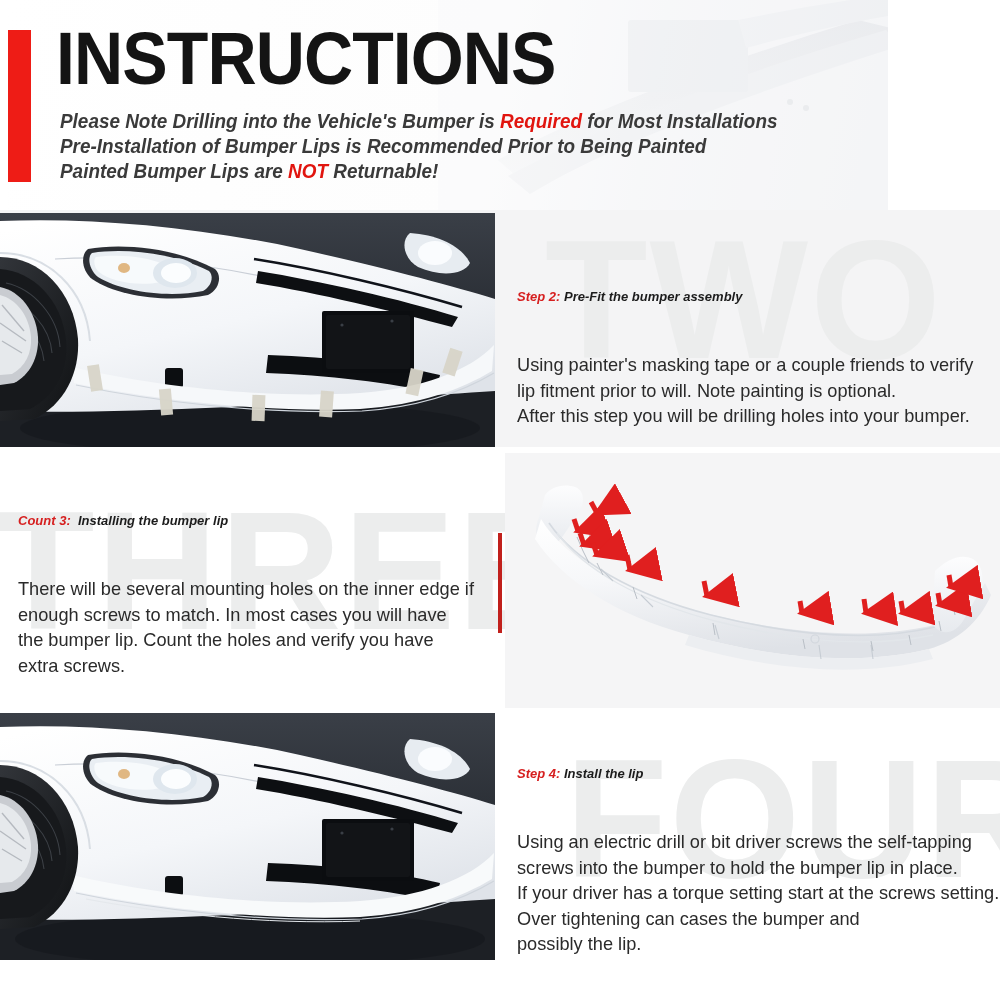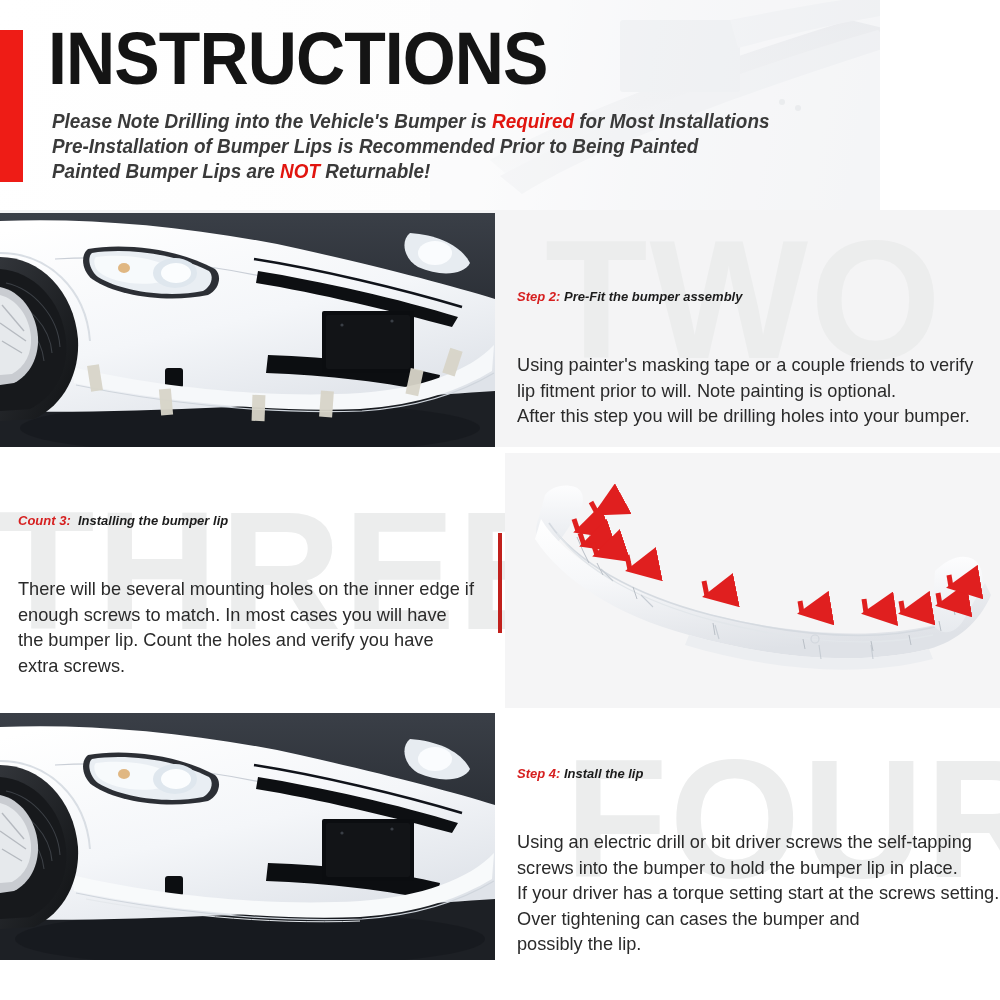--- a/index.html
+++ b/index.html
@@ -17,21 +17,21 @@
   .sheet {
     position: relative;
     width: 1000px;
     height: 1000px;
     background: #ffffff;
   }
 
   
   .header {
     position: absolute;
-    left: 0; top: 0;
+    left: 8px; top: 0;
     width: 880px; height: 210px;
     background: linear-gradient(100deg,#ffffff 0%,#fdfdfd 52%,#f4f5f7 72%,#eceef1 100%);
     overflow: hidden;
   }
   .header-ghost {
     position: absolute;
     right: -30px; top: -10px;
     width: 480px; height: 230px;
     opacity: .55;
     pointer-events: none;

